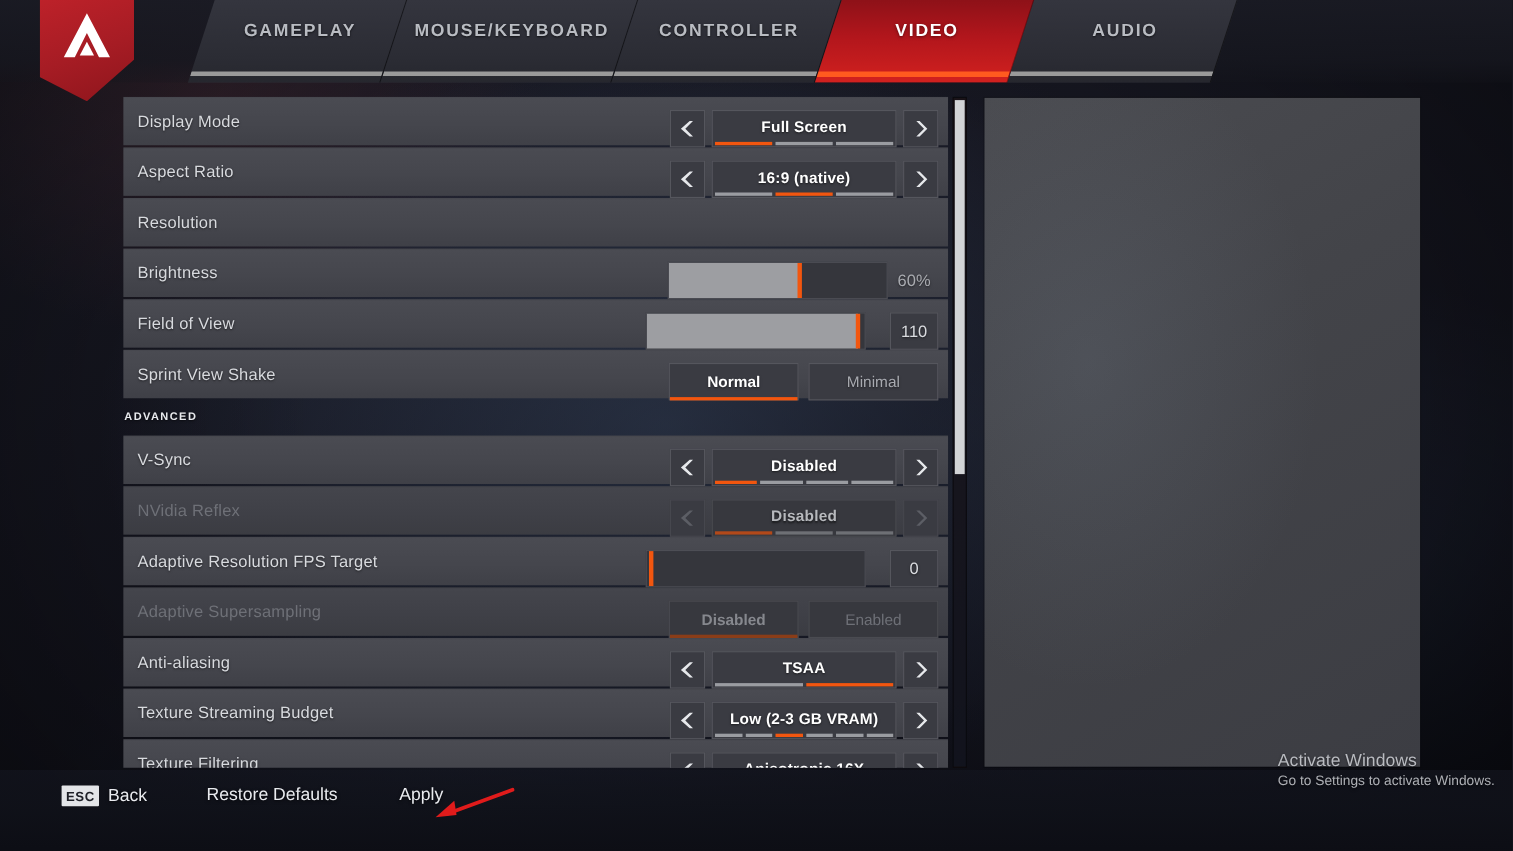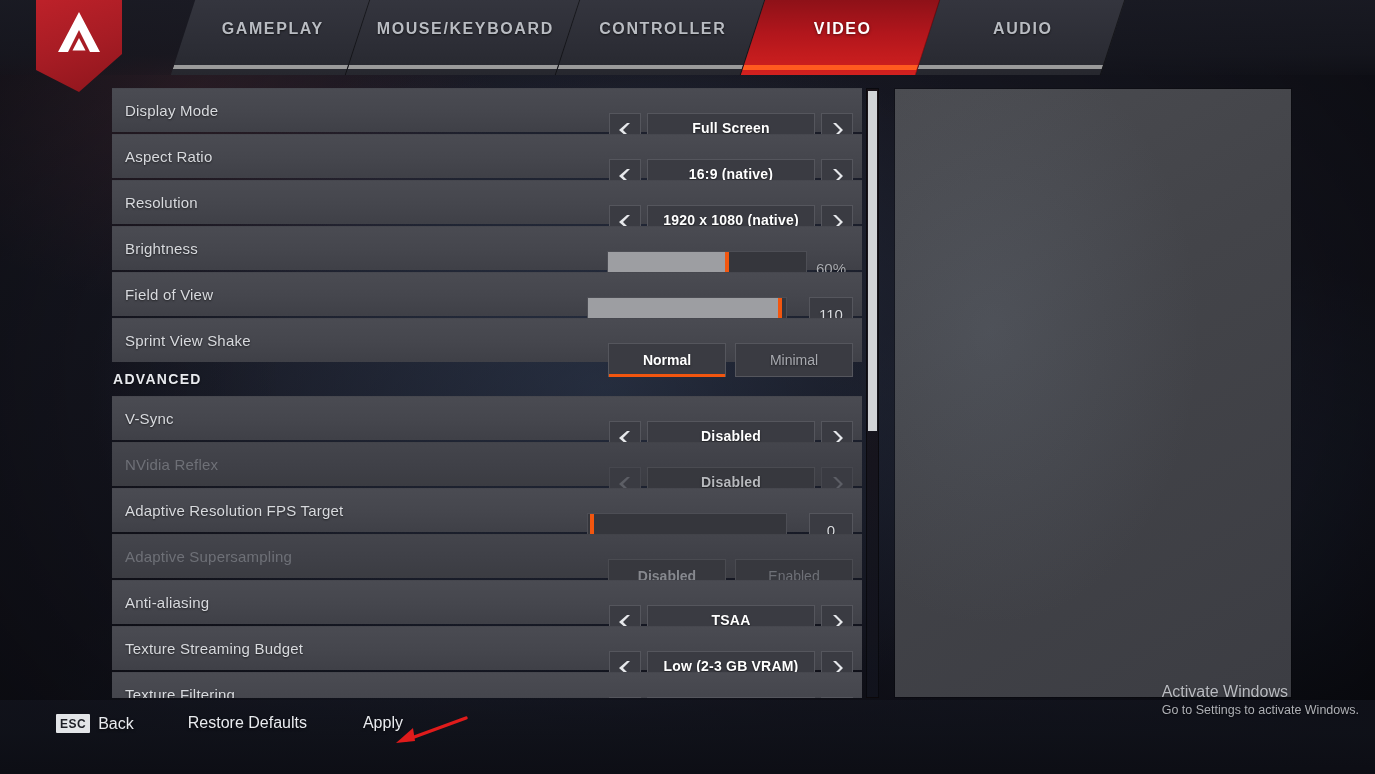--- a/index.html
+++ b/index.html
@@ -82,26 +82,26 @@
     border-top:1px solid rgba(255,255,255,.04);
     display:flex; align-items:center;
   }
   .row.dim { background:linear-gradient(180deg,#44454c 0%,#3f4047 55%,#3b3c42 100%); }
   .row .rlabel {
     margin-left:13px; font-size:15px; color:#d8dade;
     letter-spacing:.2px; text-shadow:0 1px 2px rgba(0,0,0,.55);
     flex:0 0 auto;
   }
   .row.dim .rlabel { color:#6e7077; text-shadow:none; }
-  .row .ctrl { position:absolute; right:0; top:17px; height:48px; display:flex; align-items:center; }
+  .row .ctrl { position:absolute; right:0; top:4px; height:48px; display:flex; align-items:center; }
 
   
   .section-head {
     height:30px; display:flex; align-items:center;
-    font-size:14px; font-weight:700; letter-spacing:1.3px;
+    font-size:10px; font-weight:700; letter-spacing:1.3px;
     color:#e8eaee; text-shadow:0 1px 2px rgba(0,0,0,.6);
     margin:2px 0 2px 1px;
     font-stretch:condensed;
   }
 
   
   .arrow {
     width:32px; height:34px;
     background:#3a3b42;
     border:1px solid #55565d;
@@ -318,40 +318,20 @@
         </div>
         <div class="arrow">
           <svg width="22" height="20" viewBox="0 0 22 20">
             <polygon points="7,3 10,3 17,10 10,17 7,17 14,10" fill="#e6e8eb"></polygon>
           </svg>
         </div>
       </div>
     </div>
     <div class="row">
       <div class="rlabel">Resolution</div>
-      <div class="ctrl" style="right: 9px;">
-        <div class="arrow">
-          <svg width="22" height="20" viewBox="0 0 22 20">
-            <polygon points="13,3 16,3 9,10 16,17 13,17 5,10" fill="#e6e8eb"></polygon>
-          </svg>
-        </div>
-        <div class="valuebox">
-          <div class="vtext">1920 x 1080 (native)</div>
-          <div class="pager">
-            <div class="seg"></div>
-            <div class="seg"></div>
-            <div class="seg on"></div>
-          </div>
-        </div>
-        <div class="arrow">
-          <svg width="22" height="20" viewBox="0 0 22 20">
-            <polygon points="7,3 10,3 17,10 10,17 7,17 14,10" fill="#e6e8eb"></polygon>
-          </svg>
-        </div>
-      </div>
     </div>
     <div class="row">
       <div class="rlabel">Brightness</div>
       <div class="ctrl" style="right: 9px;">
         <div class="slider">
           <div class="fill" style="width: 60%;"></div>
           <div class="handle" style="left: calc(60% - 2px);"></div>
         </div>
         <div class="slider-val">60%</div>
       </div>

